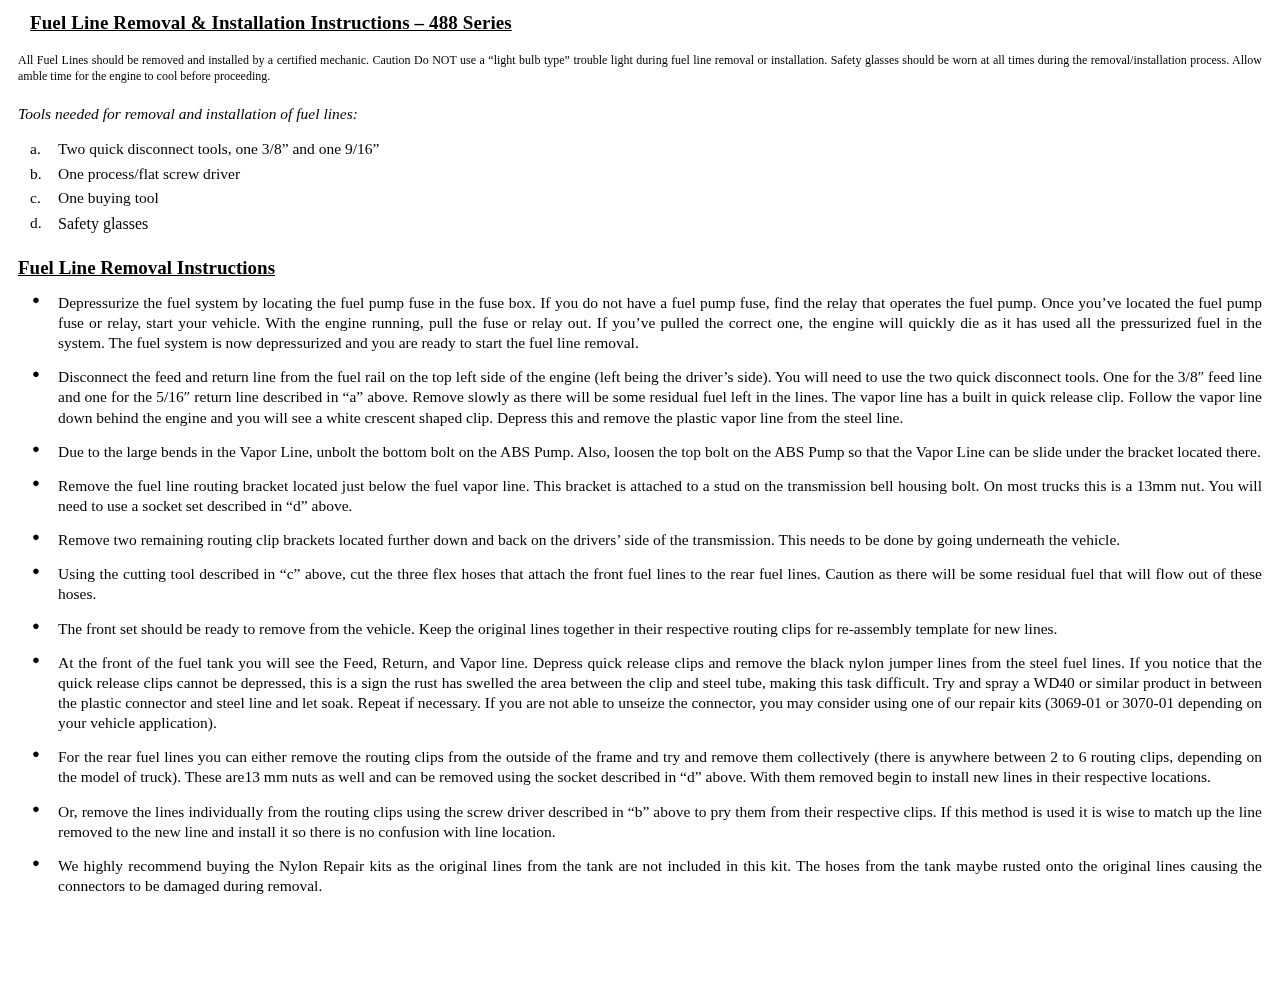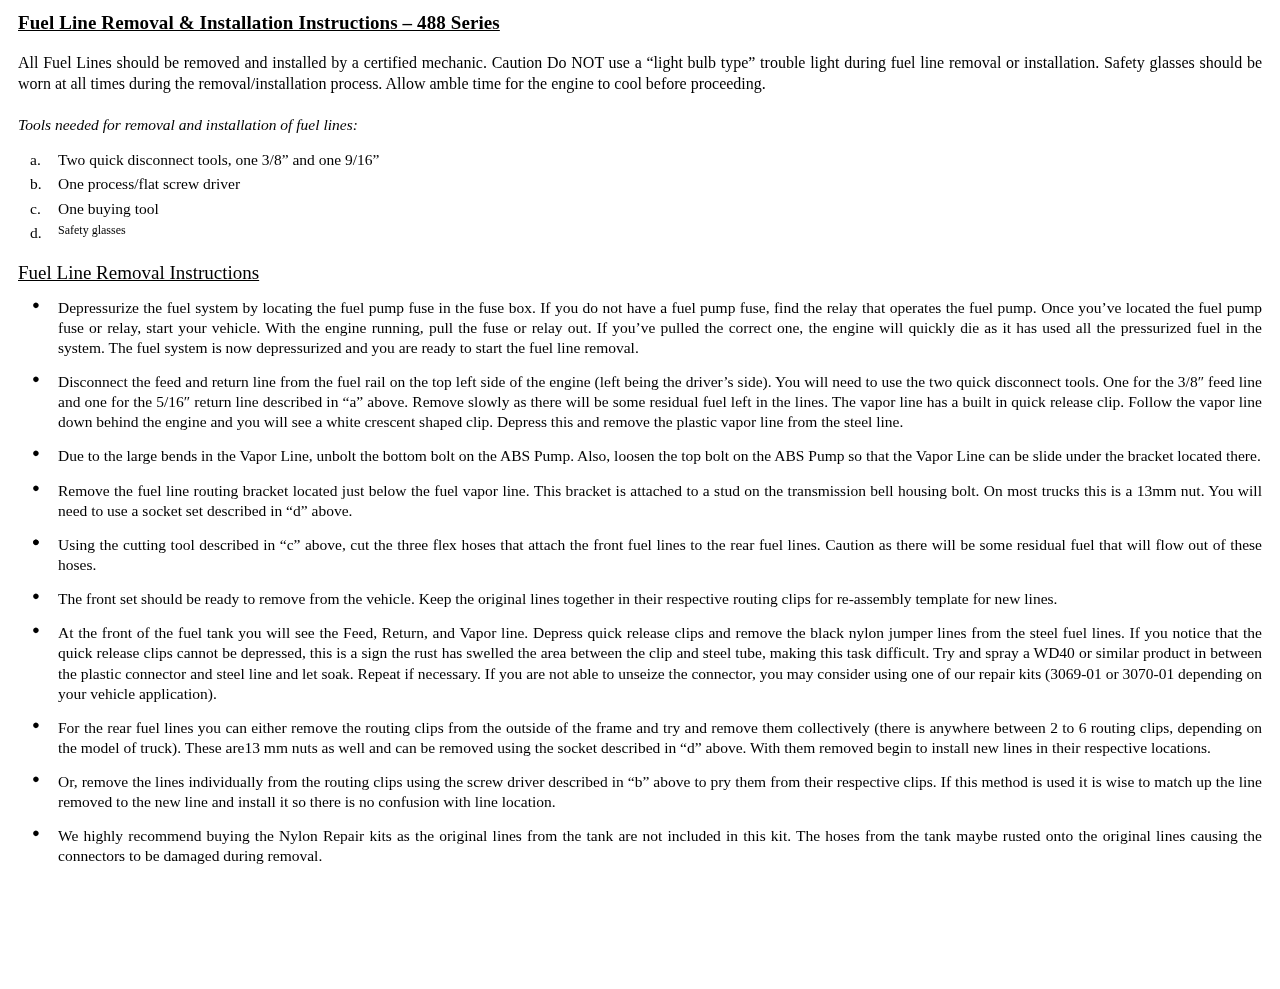--- a/index.html
+++ b/index.html
@@ -17,34 +17,34 @@
   .page {
     padding: 8px 18px 0 18px;
     box-sizing: border-box;
     width: 1280px;
   }
   h1.doc-title {
     font-family: "Liberation Serif", serif;
     font-size: 19px;
     font-weight: bold;
     text-decoration: underline;
-    margin: 4px 0 0 0;
+    margin: 4px 0 0 12px;
     padding: 0;
     letter-spacing: 0.1px;
   }
   h2.section-title {
     font-family: "Liberation Serif", serif;
     font-size: 19px;
-    font-weight: normal;
+    font-weight: bold;
     text-decoration: underline;
     margin: 22px 0 0 0;
     padding: 0;
   }
   p.para {
-    font-size: 16px;
+    font-size: 12px;
     line-height: 1.30;
     margin: 19px 0 0 0;
     text-align: justify;
     text-justify: inter-word;
   }
   p.tools-lead {
     font-size: 15.5px;
     line-height: 1.30;
     margin: 20px 0 0 0;
     font-style: italic;
@@ -61,21 +61,21 @@
     padding-left: 40px;
     margin: 0 0 2px 0;
   }
   ol.alpha-list li .marker {
     position: absolute;
     left: 12px;
     top: 0;
     font-size: 15.5px;
   }
   p.plain-sub {
-    font-size: 12px;
+    font-size: 16px;
     line-height: 1.45;
     margin: 0 0 12px 40px;
     padding: 0;
   }
   ul.bullet-list {
     list-style: none;
     margin: 14px 0 0 0;
     padding: 0;
   }
   ul.bullet-list li {
@@ -139,20 +139,21 @@
     <li>
       <span class="bullet">●</span>
       <span>Due to the large bends in the Vapor Line, unbolt the bottom bolt on the ABS Pump. Also, loosen the top bolt on the ABS Pump so that the Vapor Line can be slide under the bracket located there.</span>
     </li>
     <li>
       <span class="bullet">●</span>
       <span>Remove the fuel line routing bracket located just below the fuel vapor line. This bracket is attached to a stud on the transmission bell housing bolt. On most trucks this is a 13mm nut. You will need to use a socket set described in “d” above.</span>
     </li>
     <li>
       <span class="bullet">●</span>
+      <span>Remove two remaining routing clip brackets located further down and back on the drivers’ side of the transmission. This needs to be done by going underneath the vehicle.</span>
     </li>
     <li>
       <span class="bullet">●</span>
       <span>Using the cutting tool described in “c” above, cut the three flex hoses that attach the front fuel lines to the rear fuel lines. Caution as there will be some residual fuel that will flow out of these hoses.</span>
     </li>
     <li>
       <span class="bullet">●</span>
       <span>The front set should be ready to remove from the vehicle. Keep the original lines together in their respective routing clips for re-assembly template for new lines.</span>
     </li>
     <li>

